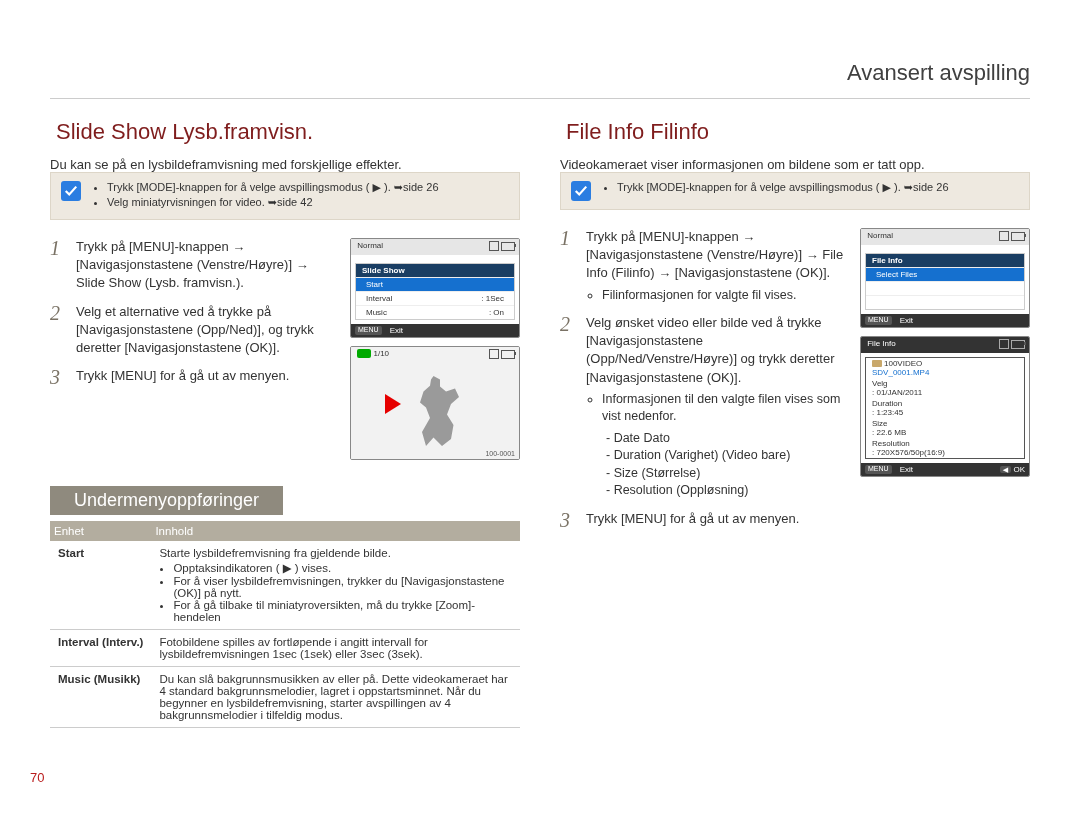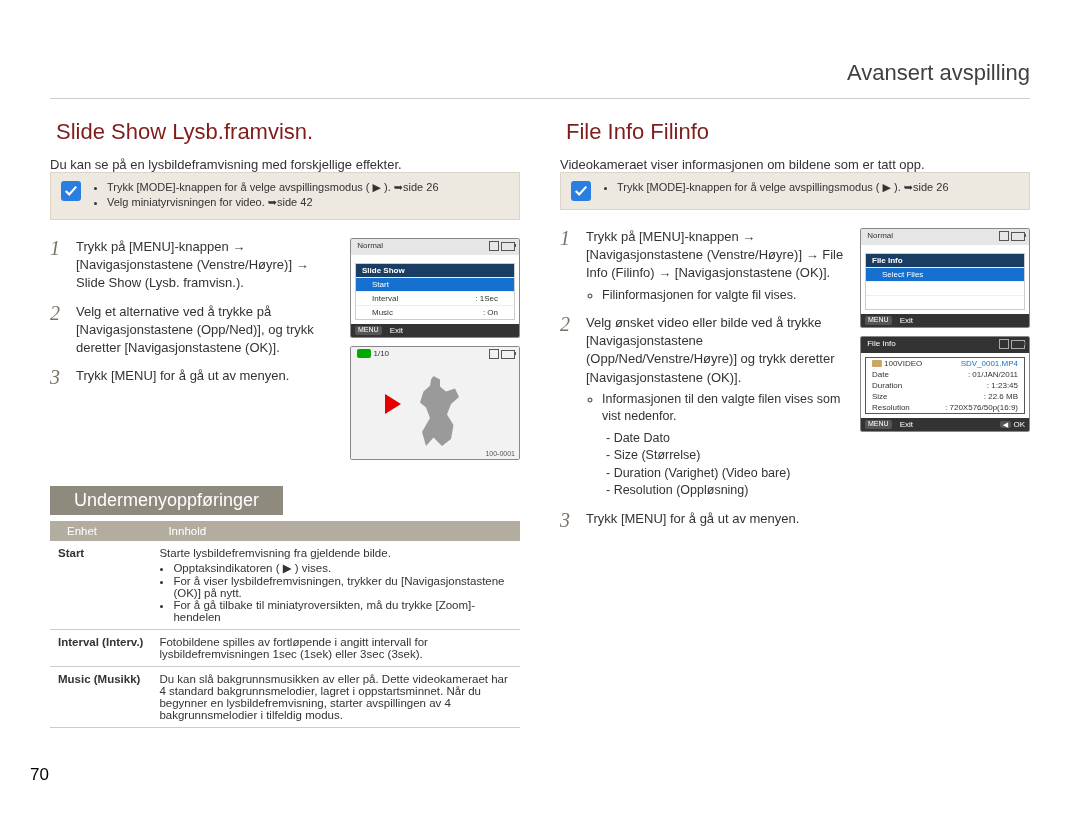--- a/index.html
+++ b/index.html
@@ -109,21 +109,21 @@
   }
   table.submenu {
     border-collapse: collapse;
     width: 100%;
     font-size: 11.5px;
   }
   table.submenu th {
     background: #b3ad9f;
     color: #fff;
     font-weight: normal;
-    padding: 4px 17px;
+    padding: 4px 4px;
     text-align: left;
   }
   table.submenu td {
     border-bottom: 1px solid #ccc;
     padding: 6px 8px;
     vertical-align: top;
   }
   table.submenu td:first-child {
     white-space: nowrap;
     font-weight: bold;
@@ -163,21 +163,21 @@
   }
   .sc-menu-white .hdr {
     background: #1a3e63;
     color: #fff;
     padding: 2px 6px;
     font-weight: bold;
   }
   .sc-menu-white .row {
     display: flex;
     justify-content: space-between;
-    padding: 2px 16px;
+    padding: 2px 10px;
     border-top: 1px solid #eee;
   }
   .sc-menu-white .row.sel {
     background: #1570cf;
     color: #fff;
   }
   .sc-footer {
     background: #333;
     color: #fff;
     padding: 2px 4px;
@@ -225,27 +225,27 @@
   }
   .batt {
     display:inline-block; width:12px; height:7px; border:1px solid #555; position:relative;
   }
   .batt::after{content:"";position:absolute;right:-2px;top:1px;width:2px;height:3px;background:#555;}
   .floppy { display:inline-block;width:8px;height:8px;border:1px solid #555;}
   .page-num {
     position: absolute;
     left: 30px;
     bottom: 40px;
-    font-size: 17px;
-    color: #000000;
+    font-size: 13px;
+    color: #b91c1c;
   }
   .folder-ico {
     display:inline-block;width:10px;height:7px;background:#c9a86a;border-radius:1px;vertical-align:middle;margin-right:2px;
   }
-  .fi-label{ display:flex;justify-content:space-between;padding:1px 6px; }
+  .fi-label{ display:flex;justify-content:center;padding:1px 6px;flex-direction:column; }
   .fi-val{ color:#1570cf; }
   .fi-white{ color:#333; }
   .clearfix::after{content:"";display:table;clear:both;}
 </style>
 </head>
 <body>
 
 <div class="header-title">Avansert avspilling</div>
 
 <div class="columns">
@@ -409,21 +409,21 @@
           <div class="sc-top" style="background:#333;color:#fff;">
             <span><span class="mini-ico" style="background:#aaa;"></span>&nbsp;<span>File Info</span></span>
             <span><span class="floppy" style="border-color:#aaa;"></span> <span class="batt" style="border-color:#aaa;"></span></span>
           </div>
           <div style="border:1px solid #555; margin:4px; background:#fff;">
             <div class="fi-label" style="background:#fff;">
               <span><span class="folder-ico"></span><span>100VIDEO</span></span>
               <span class="fi-val">SDV_0001.MP4</span>
             </div>
             <div class="fi-label">
-                <span>Date</span>
+                <span>Velg</span>
                 <span class="fi-white">: 01/JAN/2011</span>
               </div>
             <div class="fi-label">
                 <span>Duration</span>
                 <span class="fi-white">: 1:23:45</span>
               </div>
             <div class="fi-label">
                 <span>Size</span>
                 <span class="fi-white">: 22.6 MB</span>
               </div>
@@ -452,22 +452,22 @@
         </li>
         <li class="step">
           <span class="step-num">2</span>
           <div class="step-body">
             <span>Velg ønsket video eller bilde ved å trykke [Navigasjonstastene (Opp/Ned/Venstre/Høyre)] og trykk deretter [Navigasjonstastene (OK)].</span>
             <ul>
               <li>
                 <span>Informasjonen til den valgte filen vises som vist nedenfor.</span>
                 <ul class="dash">
                   <li>Date Dato</li>
+                  <li>Duration (Varighet) (Video bare)</li>
                   <li>Size (Størrelse)</li>
-                  <li>Duration (Varighet) (Video bare)</li>
                   <li>Resolution (Oppløsning)</li>
                 </ul>
               </li>
             </ul>
           </div>
         </li>
         <li class="step">
           <span class="step-num">3</span>
           <div class="step-body"><span>Trykk [MENU] for å gå ut av menyen.</span></div>
         </li>

